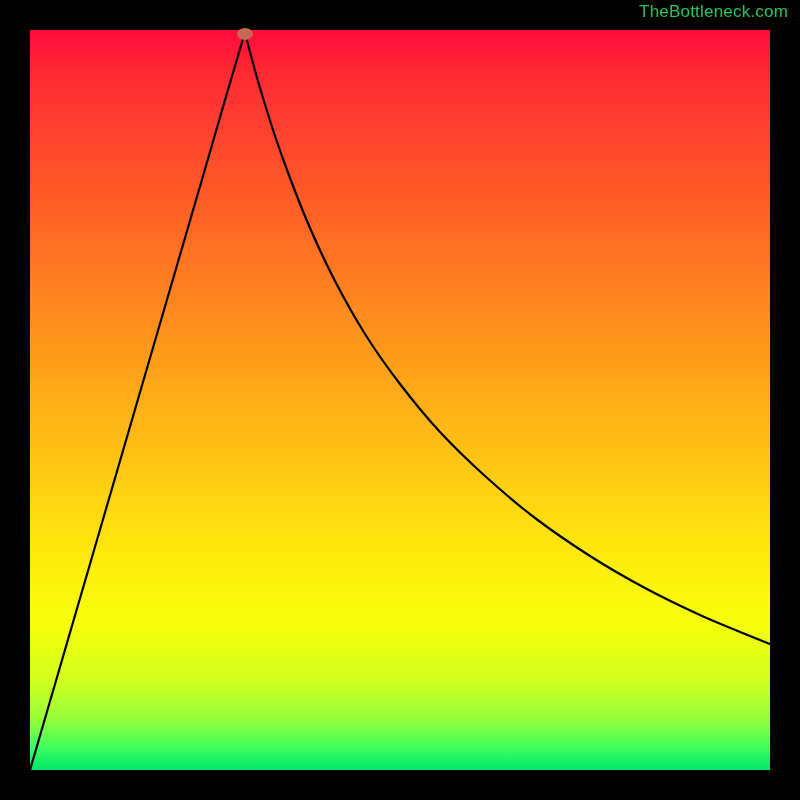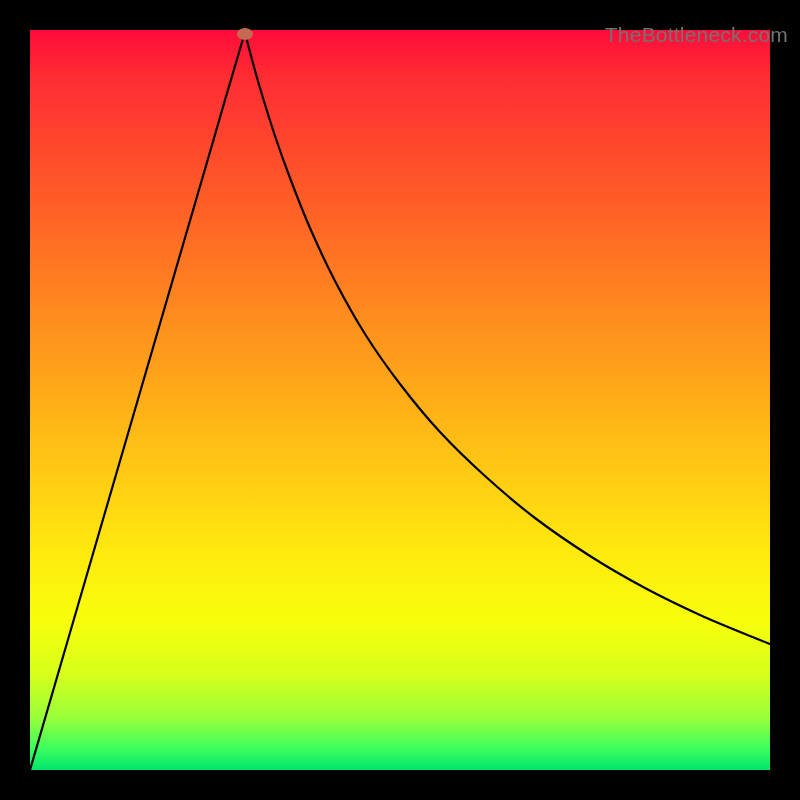--- a/index.html
+++ b/index.html
@@ -36,24 +36,24 @@
       #ffe80e 70%,
       #f7ff0c 80%,
       #d7ff1a 87%,
       #98ff3a 93%,
       #3eff5e 97%,
       #00e56b 100%
     );
   }
   .watermark {
     position: absolute;
-    top: 23px;
+    top: 2px;
     right: 12px;
-    color: #737373;
-    font-size: 21px;
+    color: #22c55e;
+    font-size: 17px;
     letter-spacing: 0.2px;
     user-select: none;
   }
   svg.curve {
     position: absolute;
     left: 0;
     top: 0;
     width: 740px;
     height: 740px;
     overflow: visible;

